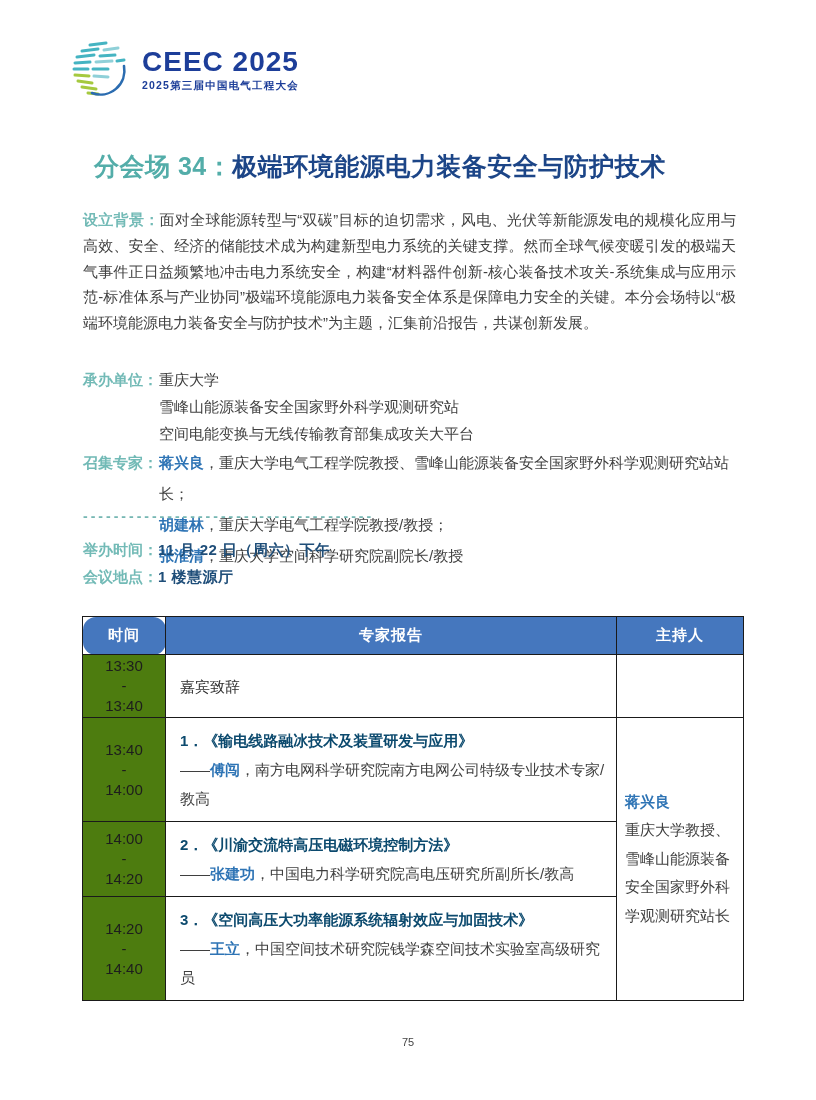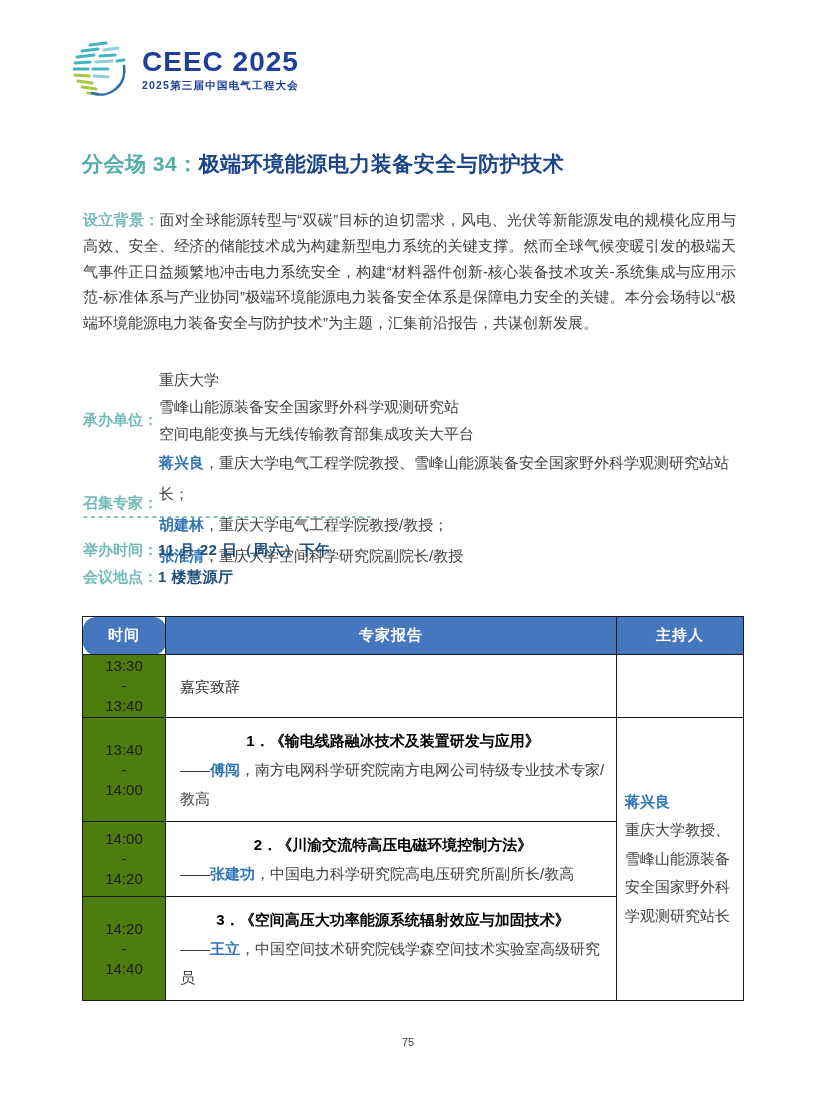--- a/index.html
+++ b/index.html
@@ -18,37 +18,37 @@
   .logo-text { display:flex; flex-direction:column; justify-content:center; }
   .logo-title {
     font-size:28px; font-weight:bold; color:#1d3e99; letter-spacing:1px; line-height:30px;
   }
   .logo-subtitle {
     font-size:10.5px; font-weight:bold; color:#1d3e99; letter-spacing:1.2px; margin-top:2px;
   }
 
   
   .session-title {
-    position:absolute; left:82px; top:150px;
-    font-size:21px; font-weight:bold; letter-spacing:0.5px;
+    position:absolute; left:94px; top:150px;
+    font-size:25px; font-weight:bold; letter-spacing:0.5px;
   }
   .session-title .prefix { color:#53ada9; }
   .session-title .main { color:#1c4587; }
 
   
   .background-block {
     position:absolute; left:83px; top:207px; width:653px;
     font-size:15px; line-height:25.8px; text-align:justify; color:#3f3f3f;
   }
   .teal-label { color:#72bab6; font-weight:bold; }
 
   
   .info-block { position:absolute; left:83px; width:660px; font-size:15px; }
   .info-row { display:flex; align-items:flex-start; }
-  .info-row .lbl { flex:0 0 76px;margin-top:40px; }
+  .info-row .lbl { flex:0 0 76px; }
   .info-row .vals { flex:1; }
   .organizer-block { top:366px; line-height:27px; }
   .conveners-block { top:447px; line-height:31px; }
   .name-blue { color:#2e74b5; font-weight:bold; }
 
   
   .dash-sep {
     position:absolute; left:83px; top:508px;
     color:#76b7b3; font-size:14px; letter-spacing:3px; font-weight:bold;
     white-space:nowrap;
@@ -71,21 +71,21 @@
   th.h-host  { width:124px; }
   table.sched th {
     background:#4577be; color:#ffffff; font-weight:bold;
     height:35px; text-align:center; font-size:15px; letter-spacing:1px;
   }
   td.time-cell {
     background:#4d7c0f; text-align:center; vertical-align:middle;
     line-height:20px; color:#1d1d1d; font-size:15px;
   }
   td.report-cell { padding:8px 10px 8px 14px; vertical-align:middle; line-height:29px; }
-  .rep-title { font-weight:bold; color:#000000;text-align:center; }
+  .rep-title { font-weight:bold; color:#0c4a6e; }
   .rep-speaker-line { color:#3f3f3f; }
   td.host-cell { padding:4px 8px; vertical-align:middle; line-height:28.5px; color:#3f3f3f; }
   tr.row-opening  { height:62px; }
   tr.row-report-1 { height:92px; }
   tr.row-report-2 { height:64px; }
   tr.row-report-3 { height:60px; }
 
   
   .footer-pagenum {
     position:absolute; left:0; top:1036px; width:100%;

